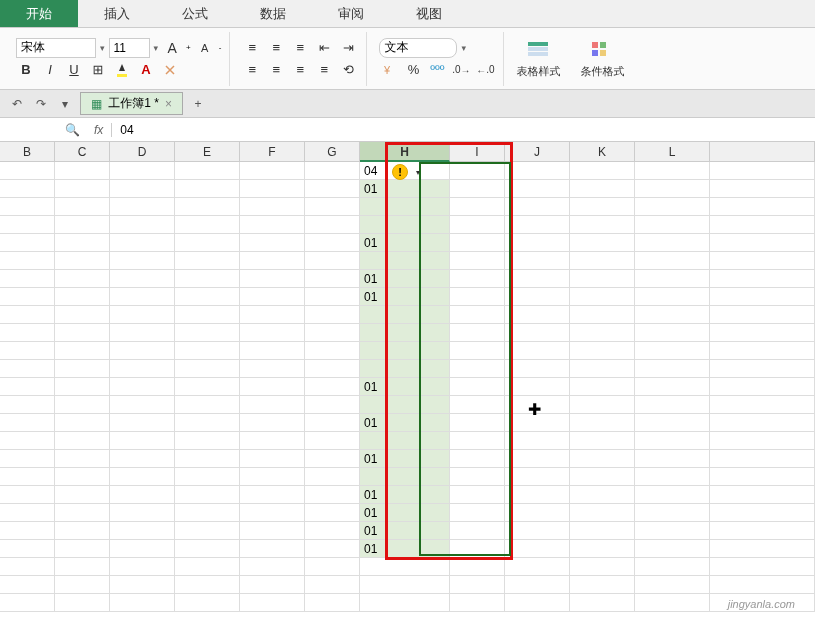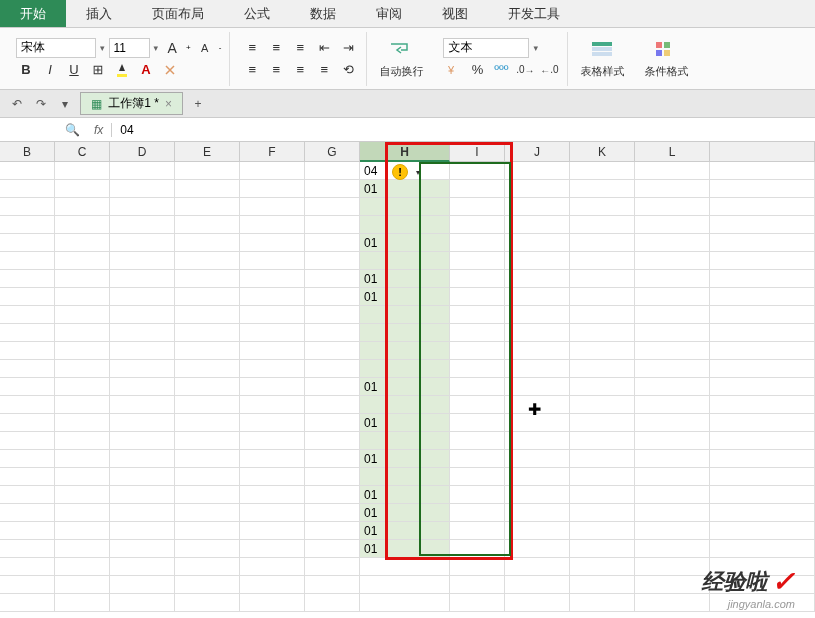--- a/index.html
+++ b/index.html
@@ -1,19 +1,19 @@
 <!DOCTYPE html>
 <html><head>
   <meta charset="utf-8">
   <style>
     * { margin: 0; padding: 0; box-sizing: border-box; }
     body { font-family: "Microsoft YaHei", Arial, sans-serif; font-size: 12px; background: #fff; width: 815px; height: 618px; overflow: hidden; position: relative; }
     
     .tabs { display: flex; background: #f0f0f0; height: 28px; border-bottom: 1px solid #ccc; }
-    .tab { padding: 5px 20px; color: #333; cursor: pointer; font-size: 13px; }
+    .tab { padding: 5px 26px; color: #333; cursor: pointer; font-size: 13px; }
     .tab.active { background: #2e8b57; color: #fff; }
     
     .ribbon { display: flex; background: #fafafa; border-bottom: 1px solid #ccc; padding: 4px 8px; height: 62px; align-items: center; gap: 4px; }
     .rg { display: flex; flex-direction: column; gap: 2px; border-right: 1px solid #ddd; padding: 0 8px; height: 54px; justify-content: center; }
     .rg-row { display: flex; align-items: center; gap: 4px; }
     .font-select, .size-select { border: 1px solid #ccc; background: #fff; padding: 2px 4px; font-size: 12px; }
     .font-select { width: 80px; }
     .size-select { width: 41px; }
     .btn-icon { width: 20px; height: 20px; display: flex; align-items: center; justify-content: center; cursor: pointer; font-size: 13px; color: #333; }
     .btn-icon.bold { font-weight: bold; }
@@ -58,26 +58,24 @@
     .watermark .wm2 { font-size: 11px; color: #999; font-style: italic; }
     
     svg { display: block; }
   </style>
 </head>
 <body>
 
 <div class="tabs">
   <div class="tab active">开始</div>
   <div class="tab">插入</div>
-  <div class="tab">页面布局</div>
   <div class="tab">公式</div>
   <div class="tab">数据</div>
   <div class="tab">审阅</div>
   <div class="tab">视图</div>
-  <div class="tab">开发工具</div>
 </div>
 
 <div class="ribbon">
   <div class="rg">
     <div class="rg-row">
       <input class="font-select" value="宋体" style="">
       <span style="font-size:9px;color:#666">▾</span>
       <input class="size-select" value="11" style="">
       <span style="font-size:9px;color:#666">▾</span>
       <span class="btn-icon" style="font-size:14px">A</span>
@@ -113,31 +111,23 @@
       <span class="btn-icon">⇥</span>
     </div>
     <div class="rg-row">
       <span class="btn-icon">≡</span>
       <span class="btn-icon">≡</span>
       <span class="btn-icon">≡</span>
       <span class="btn-icon">≡</span>
       <span class="btn-icon">⟲</span>
     </div>
   </div>
-  <div class="btn-big">
-    <span class="icon">
-        <svg width="28" height="20">
-          <path d="M4 4 L20 4 L20 10 L14 10 M14 7 L10 10 L14 13" fill="none" stroke="#4a8" stroke-width="1.5"></path>
-        </svg>
-      </span>
-    <span class="lbl">自动换行</span>
-  </div>
   <div class="rg">
     <div class="rg-row">
-      <input class="font-select" style="width: 86px;" value="文本">
+      <input class="font-select" style="width: 78px; border-radius: 8px;" value="文本">
       <span style="font-size:9px;color:#666">▾</span>
     </div>
     <div class="rg-row">
       <span class="btn-icon">
           <svg width="14" height="14">
             <text x="2" y="11" font-size="11" fill="#d96">¥</text>
           </svg>
         </span>
       <span class="btn-icon">%</span>
       <span class="btn-icon" style="color:#39c">ººº</span>
@@ -560,18 +550,14 @@
 
   <div class="warn-badge" style="left:392px;top:22px">
     <div class="warn-circle">!</div>
     <span class="warn-drop">▾</span>
   </div>
 
   <div class="cursor-cross" style="left:528px;top:258px">✚</div>
 </div>
 
 <div class="watermark">
-  <div class="wm1">
-      <span>经验啦</span>
-      <span class="check">✓</span>
-    </div>
   <div class="wm2">jingyanla.com</div>
 </div>
 
 </body></html>

